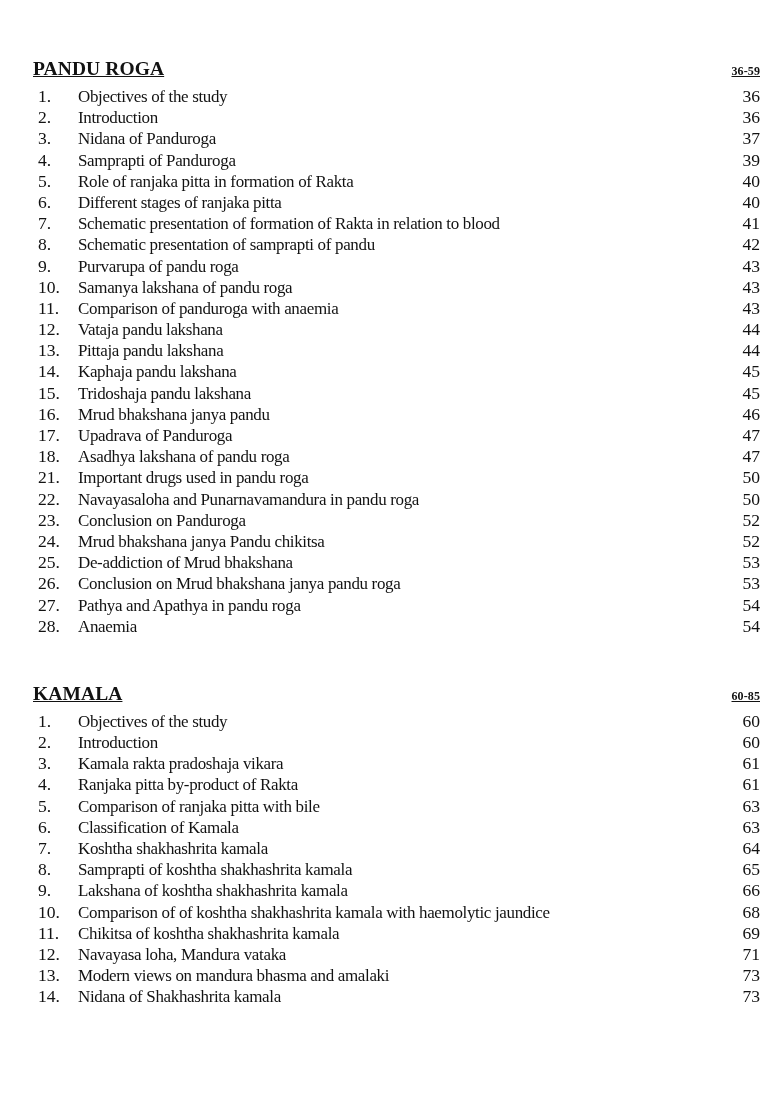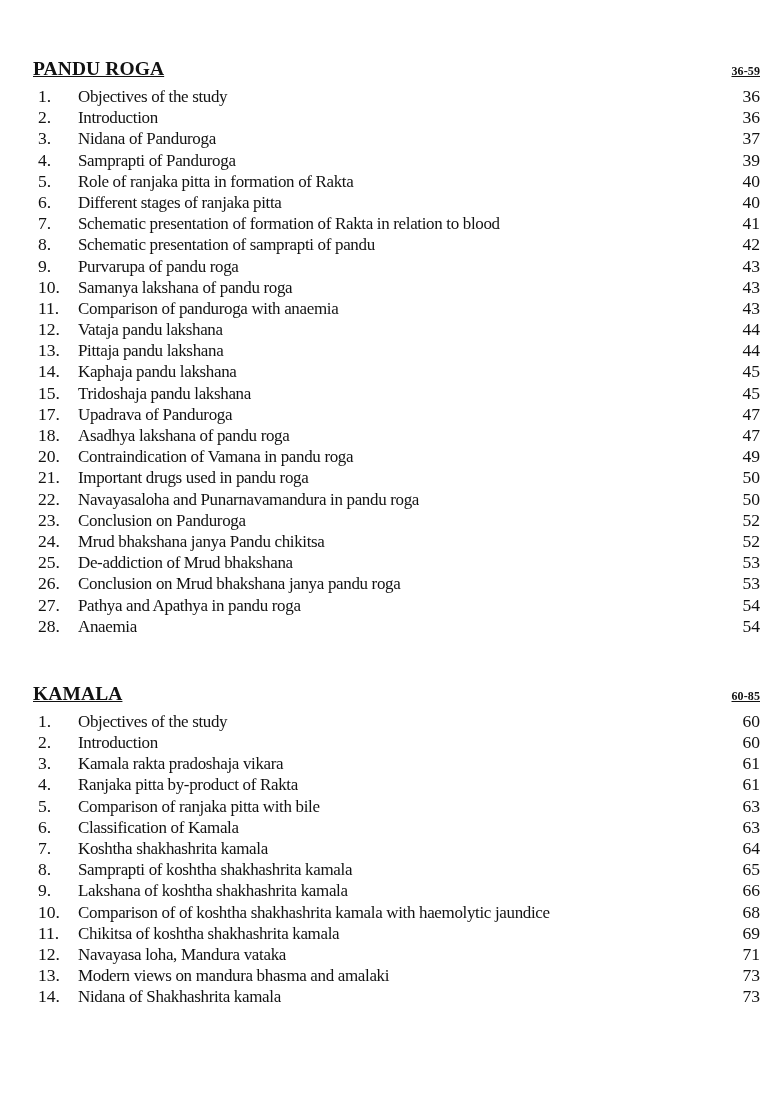--- a/index.html
+++ b/index.html
@@ -195,36 +195,36 @@
             <span class="entry-filler"></span>
             <span class="entry-page">45</span>
           </li>
           <li class="toc-entry">
             <span class="entry-num">15.</span>
             <span class="entry-title">Tridoshaja pandu lakshana</span>
             <span class="entry-filler"></span>
             <span class="entry-page">45</span>
           </li>
           <li class="toc-entry">
+            <span class="entry-num">16.</span>
+            <span class="entry-title">Mrud bhakshana janya pandu</span>
+            <span class="entry-filler"></span>
+            <span class="entry-page">46</span>
+          </li>
+          <li class="toc-entry">
             <span class="entry-num">17.</span>
             <span class="entry-title">Upadrava of Panduroga</span>
             <span class="entry-filler"></span>
             <span class="entry-page">47</span>
           </li>
           <li class="toc-entry">
             <span class="entry-num">18.</span>
             <span class="entry-title">Asadhya lakshana of pandu roga</span>
             <span class="entry-filler"></span>
             <span class="entry-page">47</span>
-          </li>
-          <li class="toc-entry">
-            <span class="entry-num">20.</span>
-            <span class="entry-title">Contraindication of Vamana in pandu roga</span>
-            <span class="entry-filler"></span>
-            <span class="entry-page">49</span>
           </li>
           <li class="toc-entry">
             <span class="entry-num">21.</span>
             <span class="entry-title">Important drugs used in pandu roga</span>
             <span class="entry-filler"></span>
             <span class="entry-page">50</span>
           </li>
           <li class="toc-entry">
             <span class="entry-num">22.</span>
             <span class="entry-title">Navayasaloha and Punarnavamandura in pandu roga</span>

